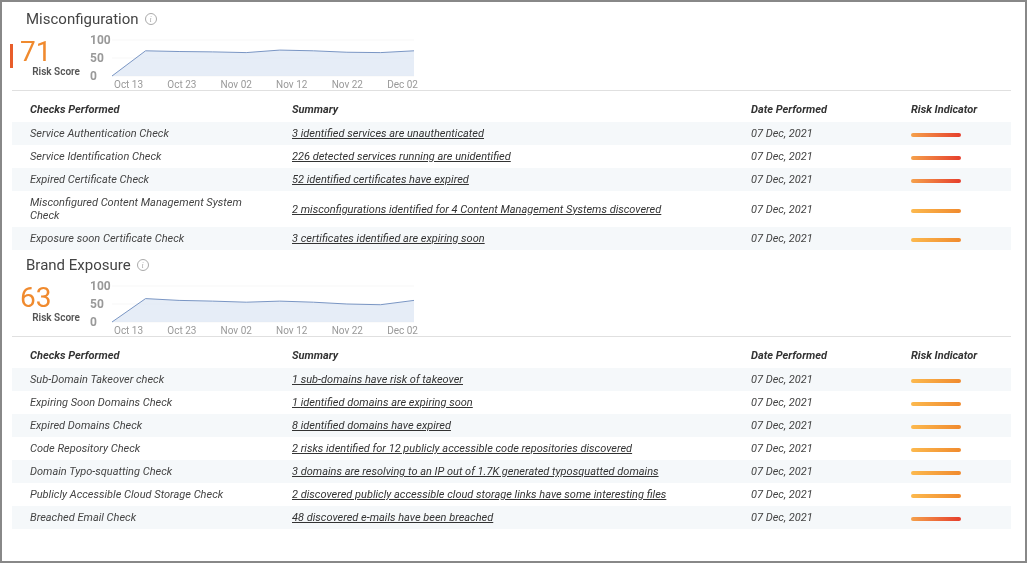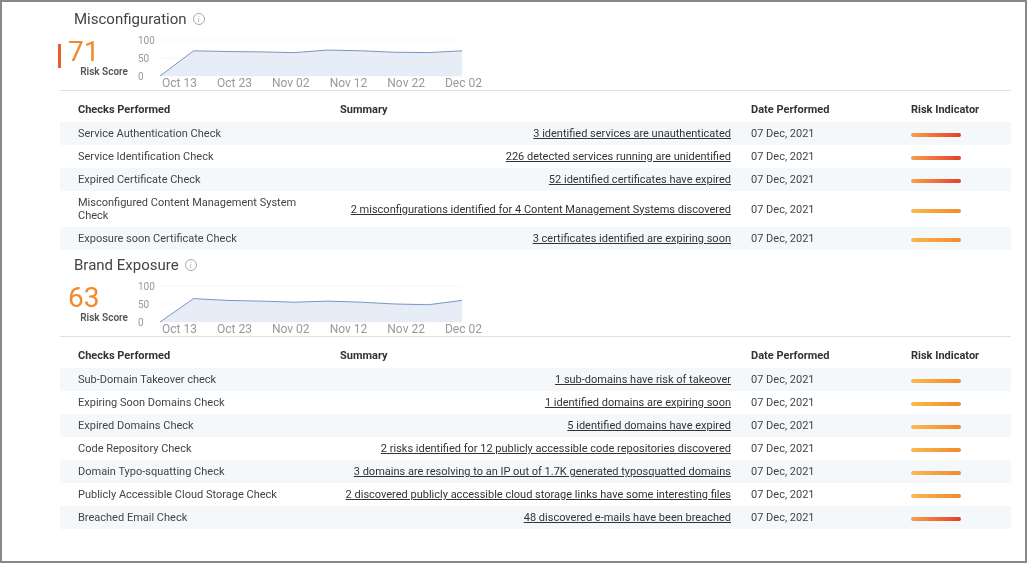--- a/index.html
+++ b/index.html
@@ -12,21 +12,20 @@
     color: #333;
   }
   .frame {
     width: 1027px;
     height: 563px;
     border: 2px solid #888;
     background: #fff;
     margin: 0;
     overflow: hidden;
     position: relative;
-    padding-left: 48px;
   }
   .inner {
     padding: 8px 14px 8px 10px;
   }
   .panel {
     margin-bottom: 6px;
   }
   .panel-header {
     display: flex;
     align-items: flex-start;
@@ -87,59 +86,61 @@
   }
   .chart-area {
     flex: 0 0 340px;
     height: 50px;
     position: relative;
   }
   .chart-area svg { display: block; }
   .y-tick {
     position: absolute;
     left: -4px;
-    font-size: 10px;
+    font-size: 12px;
     color: #999;
     transform: translateY(-50%);
+    font-weight: bold;
   }
   .x-ticks {
     position: absolute;
     bottom: -2px;
     left: 20px;
-    right: 0;
+    right: 16px;
     display: flex;
     justify-content: space-between;
-    font-size: 12px;
+    font-size: 10px;
     color: #999;
   }
   .table {
     width: 100%;
     border-collapse: collapse;
     margin-top: 6px;
+    font-style: italic;
   }
   .table th {
     text-align: left;
     font-size: 11px;
     font-weight: 700;
     color: #333;
     padding: 6px 10px;
     background: #fff;
   }
   .table td {
     font-size: 11px;
     padding: 5px 10px;
     color: #444;
     vertical-align: middle;
     margin-top: 36px;
   }
   .table tbody tr:nth-child(odd) td {
     background: #f5f8fa;
   }
   .col-checks { width: 270px; padding-left: 18px !important; }
-  .col-summary { width: auto; text-align: right; }
+  .col-summary { width: auto; }
   .col-date { width: 160px; }
   .col-risk { width: 110px; }
   .summary-link {
     text-decoration: underline;
     color: #333;
     cursor: pointer;
   }
   .risk-bar {
     display: inline-block;
     width: 50px;
@@ -292,21 +293,21 @@
       <td class="col-risk"><span class="risk-bar risk-orange"></span></td>
     </tr>
             <tr>
       <td class="col-checks">Expiring Soon Domains Check</td>
       <td class="col-summary"><span class="summary-link">1 identified domains are expiring soon</span></td>
       <td class="col-date">07 Dec, 2021</td>
       <td class="col-risk"><span class="risk-bar risk-orange"></span></td>
     </tr>
             <tr>
       <td class="col-checks">Expired Domains Check</td>
-      <td class="col-summary"><span class="summary-link">5 identified domains have expired</span></td>
+      <td class="col-summary"><span class="summary-link">8 identified domains have expired</span></td>
       <td class="col-date">07 Dec, 2021</td>
       <td class="col-risk"><span class="risk-bar risk-orange"></span></td>
     </tr>
             <tr>
       <td class="col-checks">Code Repository Check</td>
       <td class="col-summary"><span class="summary-link">2 risks identified for 12 publicly accessible code repositories discovered</span></td>
       <td class="col-date">07 Dec, 2021</td>
       <td class="col-risk"><span class="risk-bar risk-orange"></span></td>
     </tr>
             <tr>

